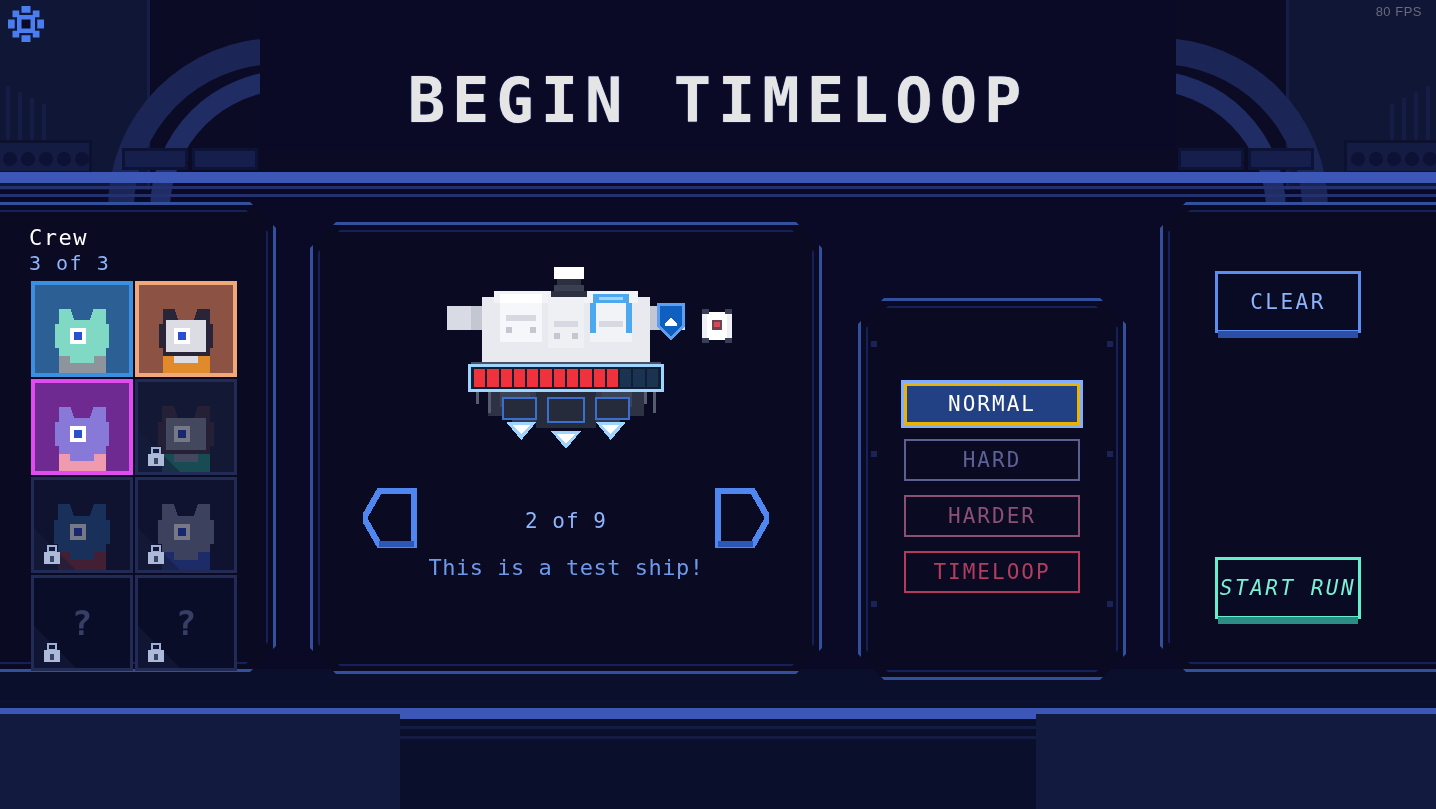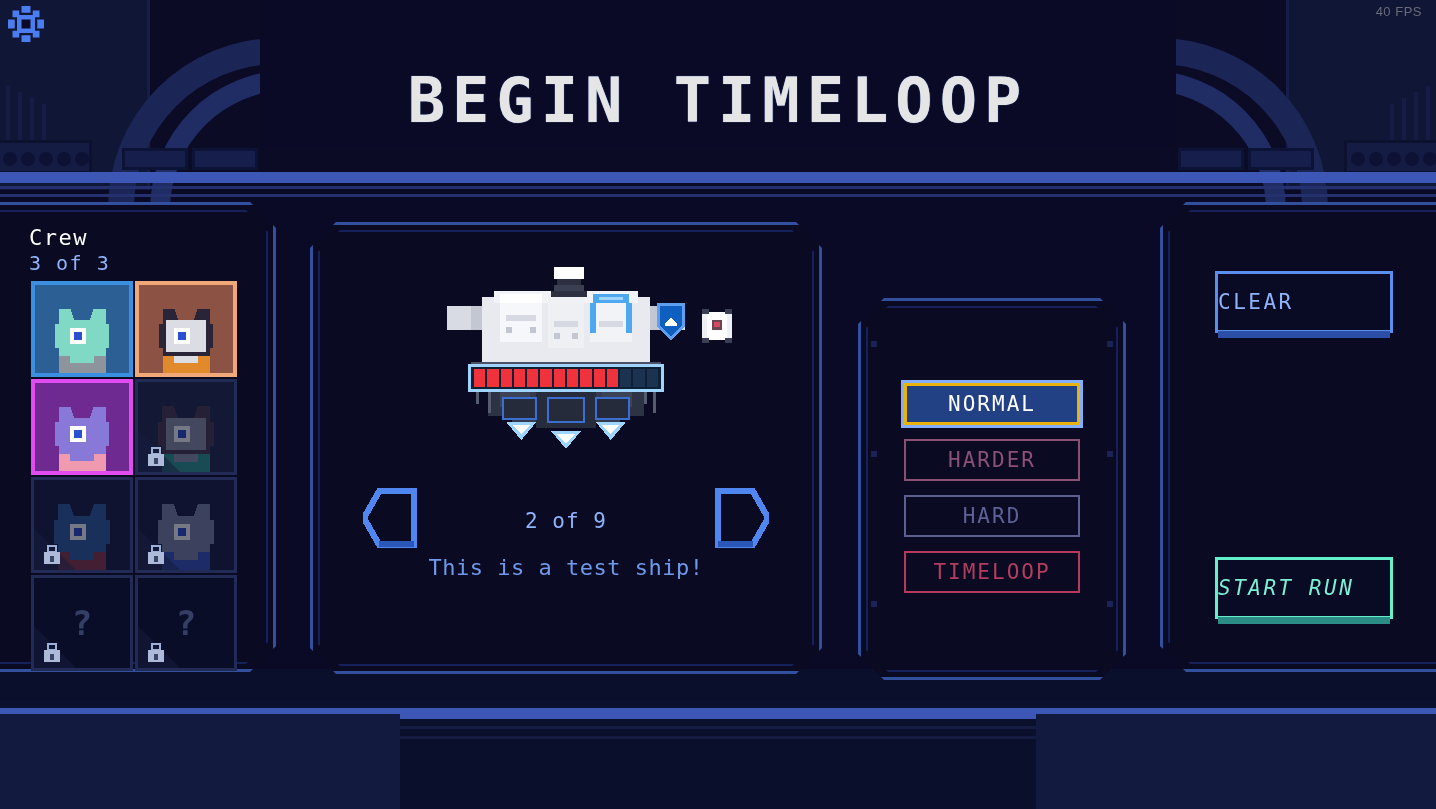--- a/index.html
+++ b/index.html
@@ -202,22 +202,22 @@
     background:#224084; border:3px solid #eab308; color:#ffffff;
     box-shadow:0 0 0 3px #83aefc;
   }
   .diff-btn.d-hard{ border:2px solid #5c5f92; color:#5d6195; }
   .diff-btn.d-harder{ border:2px solid #8b4f72; color:#8c5077; }
   .diff-btn.d-hardest{ border:2px solid #b63a5c; color:#b43d5f; }
 
   
   #action-panel{ left:1160px; top:202px; width:306px; height:470px; }
   .act-btn{
-    position:absolute; width:178px; height:62px; cursor:pointer;
-    display:flex; align-items:center; justify-content:flex-start;
+    position:absolute; width:146px; height:62px; cursor:pointer;
+    display:flex; align-items:center; justify-content:center;
     font-size:21px; letter-spacing:2.5px; background:#090a24;
   }
   .act-btn .shade{
     position:absolute; left:0; right:0; bottom:-8px; height:7px;
   }
   #btn-clear{ left:52px; top:66px; border:3px solid #5c8ef0; color:#8db4fb; }
   #btn-clear .shade{ background:#2b4fa6; }
   #btn-randomize{ left:52px; top:147px; border:3px solid #5c8ef0; color:#8db4fb; }
   #btn-randomize .shade{ background:#2b4fa6; }
   #btn-start{ left:52px; top:352px; border:3px solid #63f0cb; color:#7cf0d4;font-style:italic; }
@@ -297,21 +297,21 @@
       <rect x="13" y="6" width="3" height="4"></rect>
       <rect x="2" y="2" width="3" height="3"></rect>
       <rect x="11" y="2" width="3" height="3"></rect>
       <rect x="2" y="11" width="3" height="3"></rect>
       <rect x="11" y="11" width="3" height="3"></rect>
       <path d="M4 4h8v8H4z"></path>
     </g>
     <rect x="6" y="6" width="4" height="4" fill="#0a0a26"></rect>
   </svg>
 
-  <div id="fps">40 FPS</div>
+  <div id="fps">80 FPS</div>
 
   <div id="title">BEGIN TIMELOOP</div>
 
   <div class="panel" id="crew-panel">
     <div class="panel-inner"></div>
     <div class="crew-title">Crew</div>
     <div class="crew-count">3 of 3</div>
     <div id="crew-grid">
         <div class="crew-slot sel" style="border-color: rgb(59, 143, 224); background: rgb(44, 95, 147);">
           <svg class="port" viewBox="0 0 24 24" shape-rendering="crispEdges" preserveAspectRatio="none">
@@ -537,25 +537,25 @@
     <div class="rivet" style="left:10px;top:40px"></div>
     <div class="rivet" style="left:10px;top:150px"></div>
     <div class="rivet" style="left:10px;top:300px"></div>
     <div class="rivet" style="right:10px;top:40px"></div>
     <div class="rivet" style="right:10px;top:150px"></div>
     <div class="rivet" style="right:10px;top:300px"></div>
     <div id="diff-list">
         <div class="diff-btn active">
           <span class="lbl">NORMAL</span>
         </div>
+        <div class="diff-btn d-hard">
+          <span class="lbl">HARD</span>
+        </div>
         <div class="diff-btn d-harder">
           <span class="lbl">HARDER</span>
-        </div>
-        <div class="diff-btn d-hard">
-          <span class="lbl">HARD</span>
         </div>
         <div class="diff-btn d-hardest">
           <span class="lbl">TIMELOOP</span>
         </div>
       </div>
   </div>
 
   <div class="panel" id="action-panel">
     <div class="panel-inner"></div>
     <div class="act-btn" id="btn-clear">

